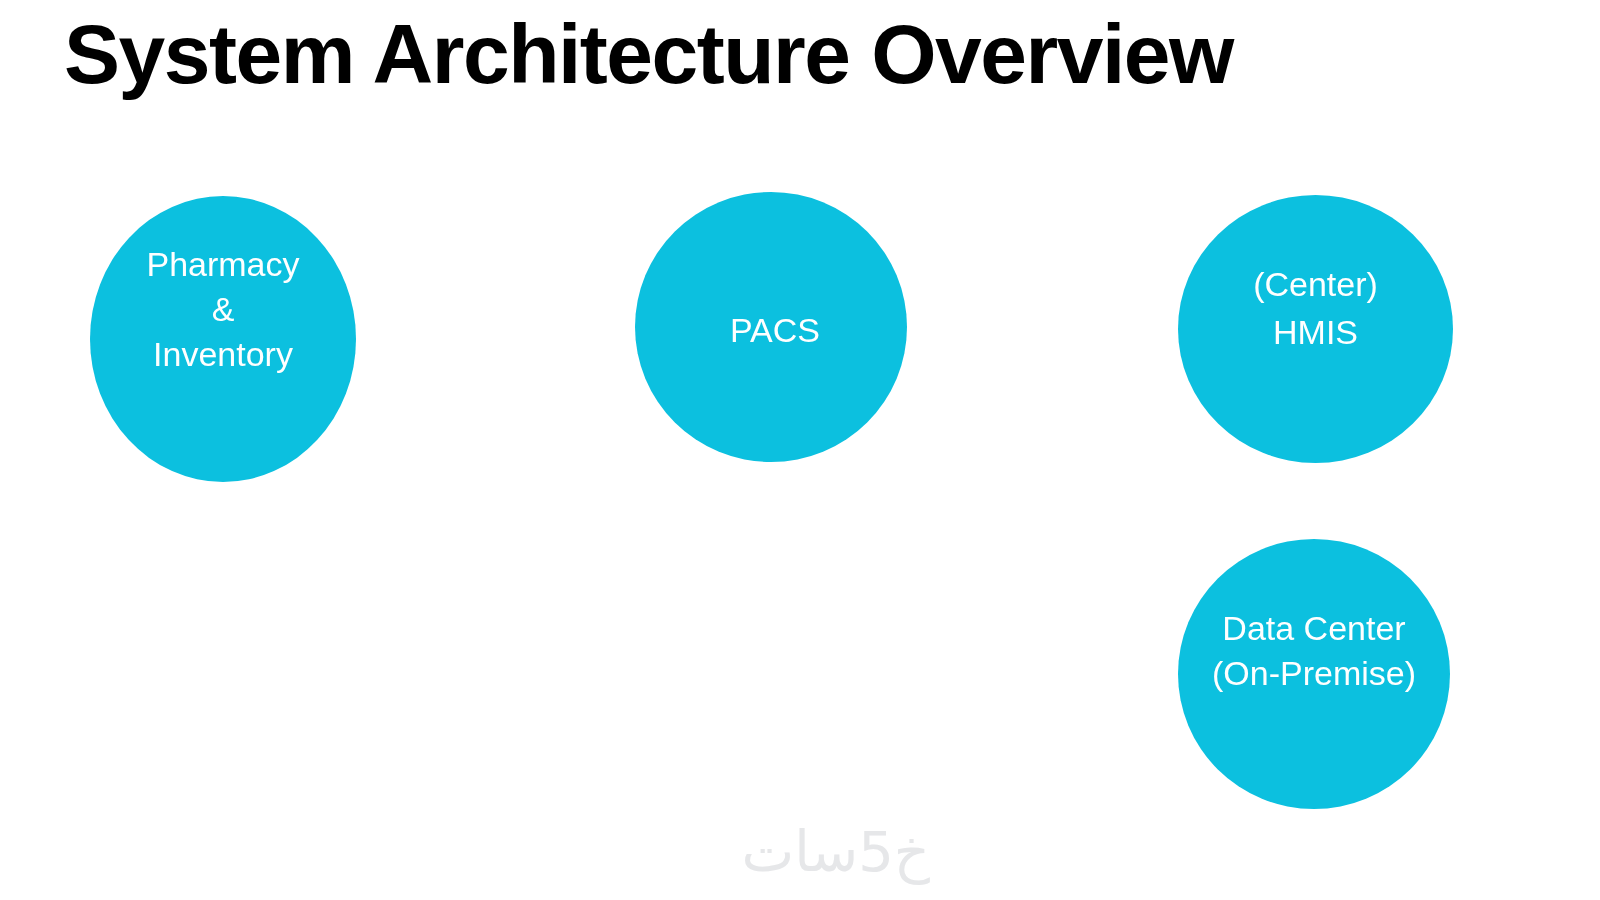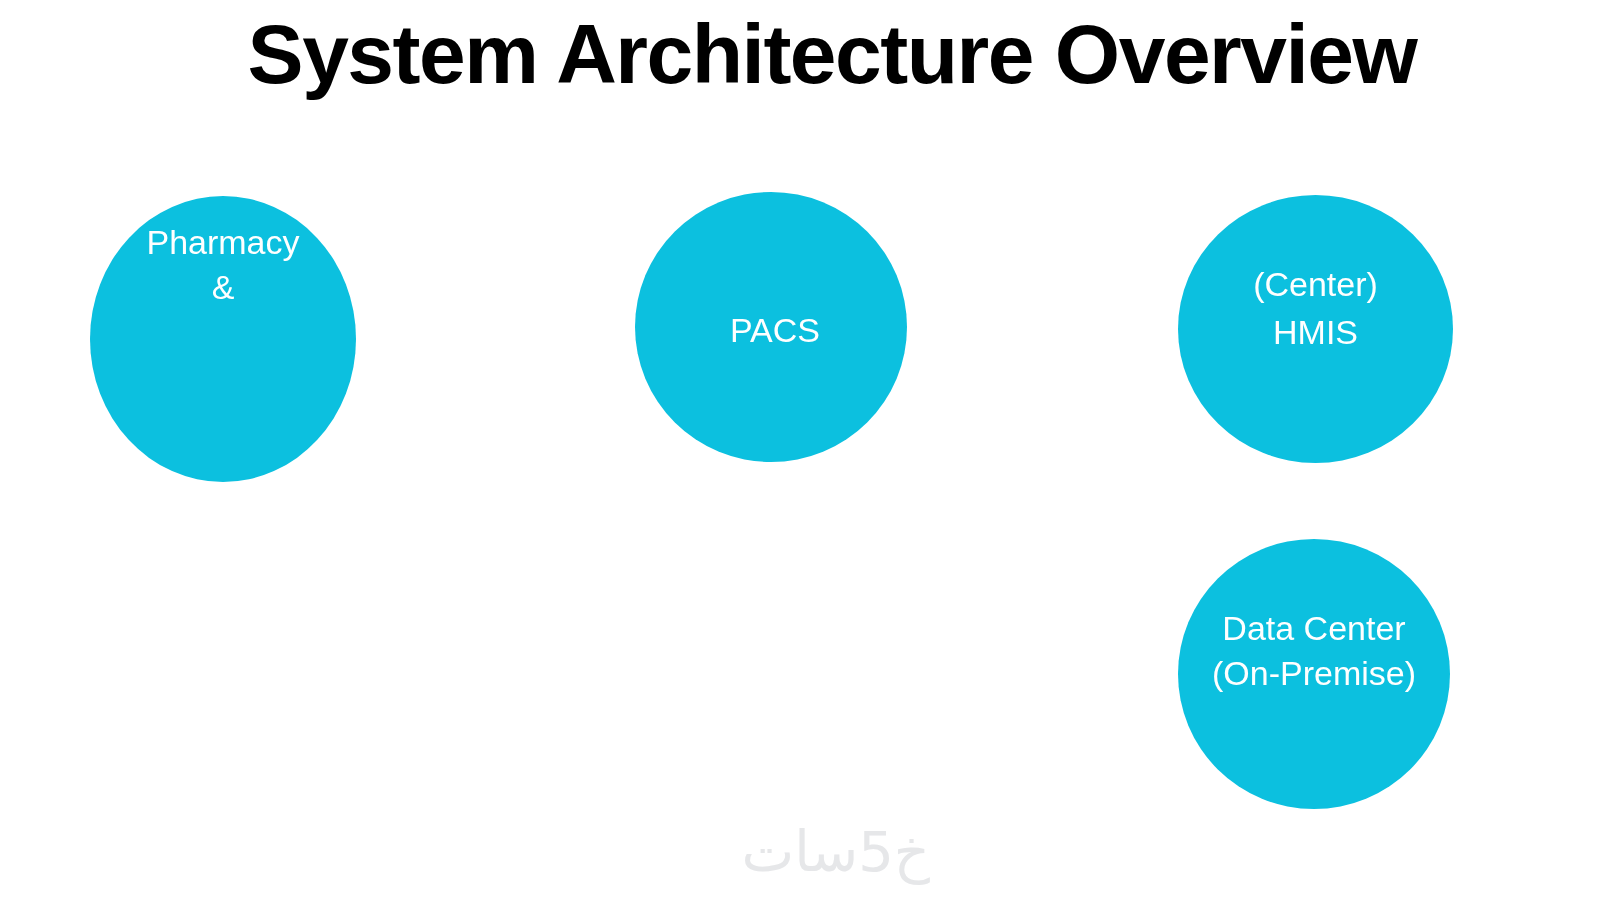--- a/index.html
+++ b/index.html
@@ -15,21 +15,21 @@
     background: var(--background, #ffffff);
     overflow: hidden;
   }
   .title {
     position: absolute;
     top: 8px;
     left: 0;
     right: 0;
     margin: 0;
     padding-left: 64px;
-    text-align: center;
+    text-align: left;
     font-size: 84px;
     line-height: 1.1;
     font-weight: 800;
     letter-spacing: -1.5px;
     color: var(--title, #000000);
     font-family: "Liberation Sans", sans-serif;
   }
   .circle {
     position: absolute;
     border-radius: 50%;
@@ -41,21 +41,21 @@
     right: 0;
     text-align: center;
     color: var(--circle-text, #ffffff);
     font-size: 34px;
     font-weight: 400;
     line-height: 45px;
     font-family: "Liberation Sans", sans-serif;
   }
   
   .n-pharmacy    { left: 90px;   top: 196px; width: 266px; height: 286px; }
-  .n-pharmacy .clabel { top: 24px; }
+  .n-pharmacy .clabel { top: 46px; }
   .n-pacs        { left: 635px;  top: 192px; width: 272px; height: 270px; }
   .n-pacs .clabel { top: 116px; padding-left: 8px; }
   .n-hmis        { left: 1178px; top: 195px; width: 275px; height: 268px; }
   .n-hmis .clabel { top: 65px; line-height: 48px; }
   .n-erp         { left: 92px;   top: 532px; width: 270px; height: 263px; }
   .n-erp .clabel { top: 109px; }
   .n-datacenter  { left: 1178px; top: 539px; width: 272px; height: 270px; }
   .n-datacenter .clabel { top: 67px; }
   .watermark {
     position: absolute;
@@ -75,20 +75,21 @@
 <body>
 
 <div class="canvas">
 
   <h1 class="title">System Architecture Overview</h1>
 
   <div class="circle n-pharmacy">
     <div class="clabel">
       <div>Pharmacy</div>
       <div>&amp;</div>
+      <div>Inventory</div>
     </div>
   </div>
 
   <div class="circle n-pacs">
     <div class="clabel">
       <div>PACS</div>
     </div>
   </div>
 
   <div class="circle n-hmis">

